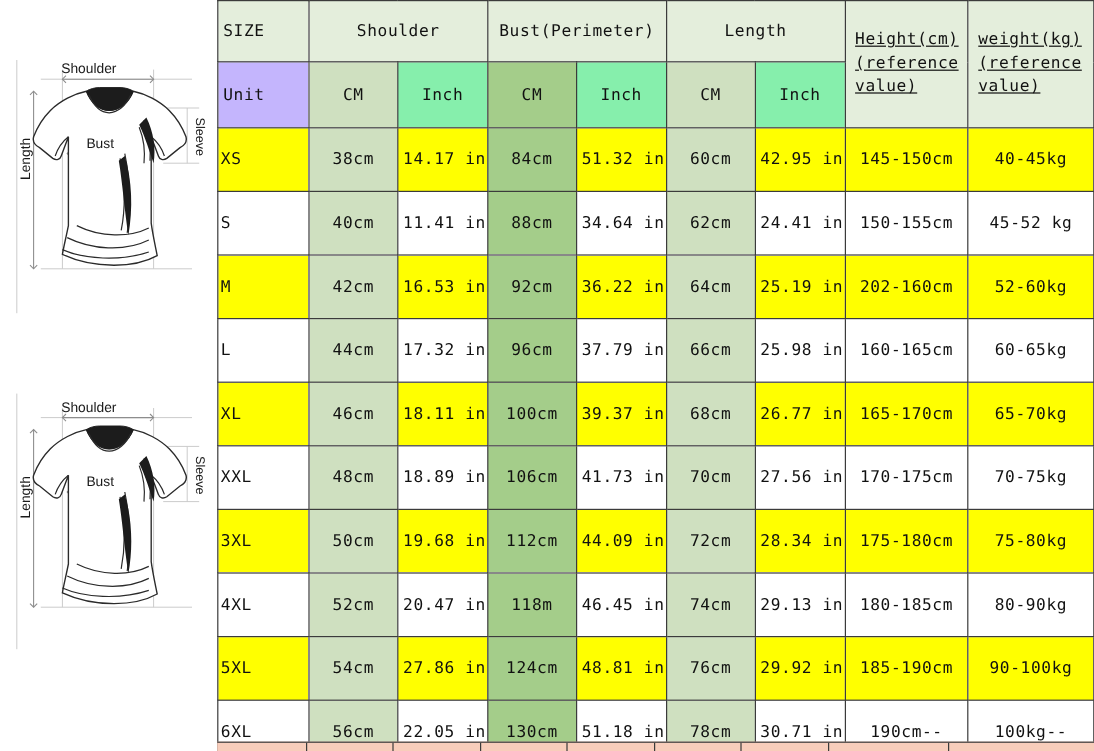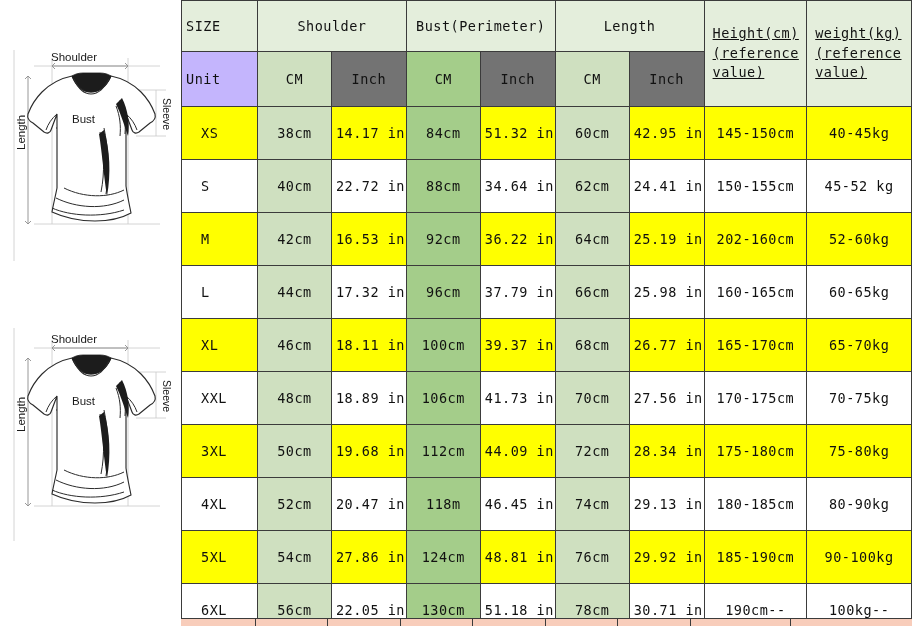--- a/index.html
+++ b/index.html
@@ -45,37 +45,37 @@
   .c-cm2{width:72px;}
   .c-in2{width:73px;}
   .c-cm3{width:72px;}
   .c-in3{width:73px;}
   .c-h{width:100px;}
   .c-w{width:102px;}
 
   
   .hdr-top td{height:50px;background:#e4eedc;text-align:center;margin-top:48px;}
   .hdr-top td.lbl-left{text-align:left;padding-left:6px;}
-  .hdr-2 td{height:54px;background:#737373;text-align:center;}
+  .hdr-2 td{height:54px;background:#86efac;text-align:center;}
   .hdr-2 td.lbl-left{text-align:left;padding-left:6px;background:#c4b5fd;}
   .hdr-tall{
     background:#e4eedc !important;
     text-align:left !important;
     padding-left:8px !important;
     line-height:1.45;
     white-space:normal !important;
     vertical-align:middle;
   }
   .hdr-tall .ht-line{display:block;text-decoration:underline;}
 
   
   .row-y td{height:52px;background:#ffff00;}
   .row-w td{height:52px;background:#ffffff;}
   #size-table tbody td{text-align:center;}
-  #size-table tbody td.sz{text-align:left;padding-left:19px;}
+  #size-table tbody td.sz{text-align:left;padding-left:2px;}
 
   
   .row-y td.cm-light,.row-w td.cm-light,.hdr-2 td.cm-light{background:#cfe0c0 !important;}
   .row-y td.cm-dark,.row-w td.cm-dark,.hdr-2 td.cm-dark{background:#a4cd8a !important;}
 
   
   #top-strip{
     position:absolute;left:181px;top:0;width:731px;height:2px;
     background:#dfeed6;
   }
@@ -269,21 +269,21 @@
           <td class="cm-dark">84cm</td>
           <td class="">51.32 in</td>
           <td class="cm-light">60cm</td>
           <td class="">42.95 in</td>
           <td class="">145-150cm</td>
           <td class="">40-45kg</td>
         </tr>
         <tr class="row-w">
           <td class="sz">S</td>
           <td class="cm-light">40cm</td>
-          <td class="">22.72 in</td>
+          <td class="">11.41 in</td>
           <td class="cm-dark">88cm</td>
           <td class="">34.64 in</td>
           <td class="cm-light">62cm</td>
           <td class="">24.41 in</td>
           <td class="">150-155cm</td>
           <td class="">45-52 kg</td>
         </tr>
         <tr class="row-y">
           <td class="sz">M</td>
           <td class="cm-light">42cm</td>

